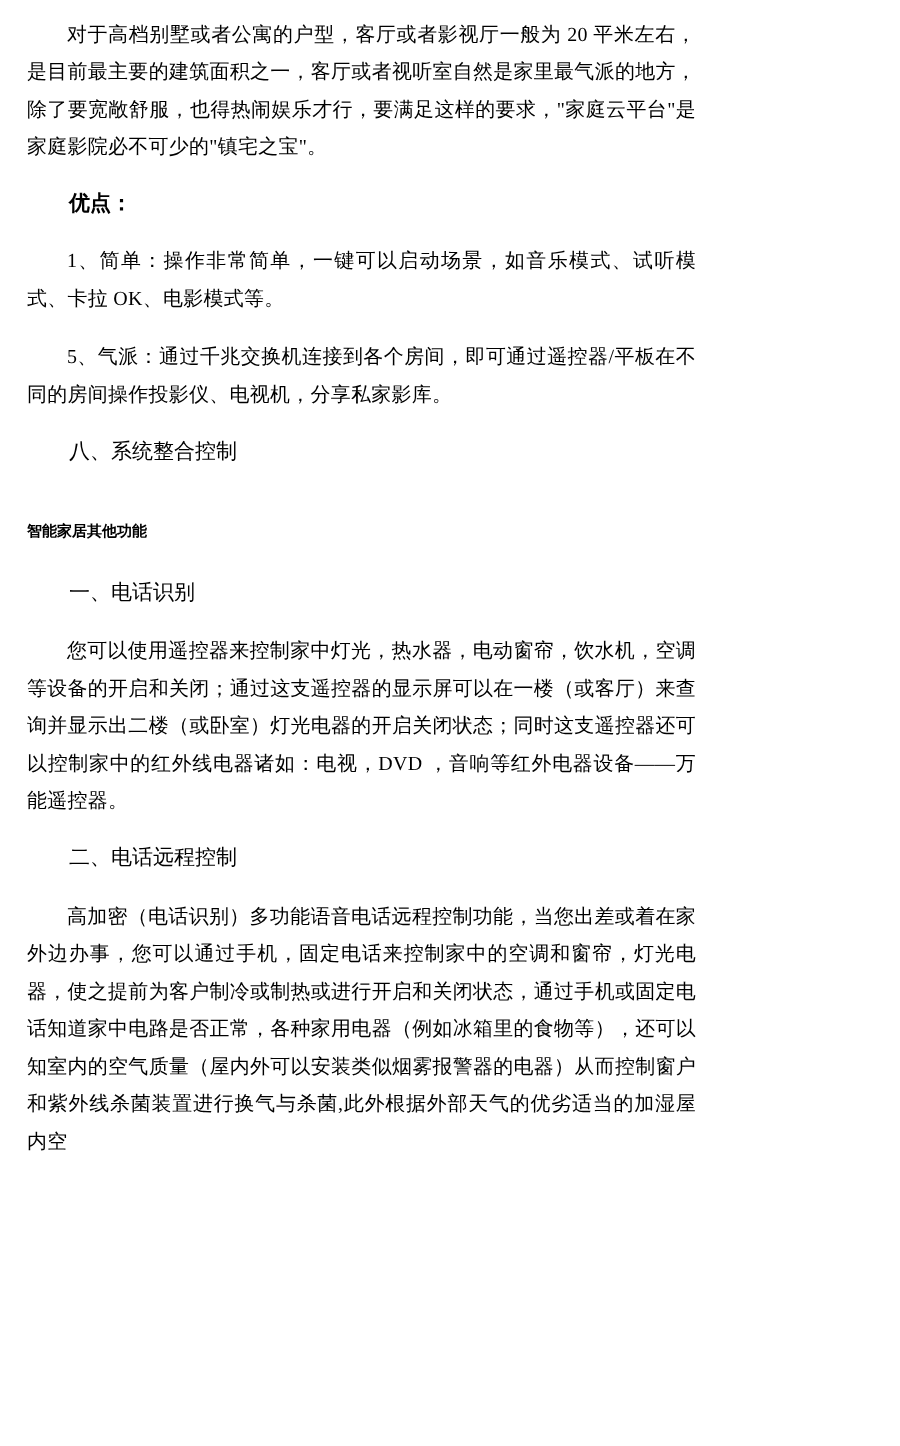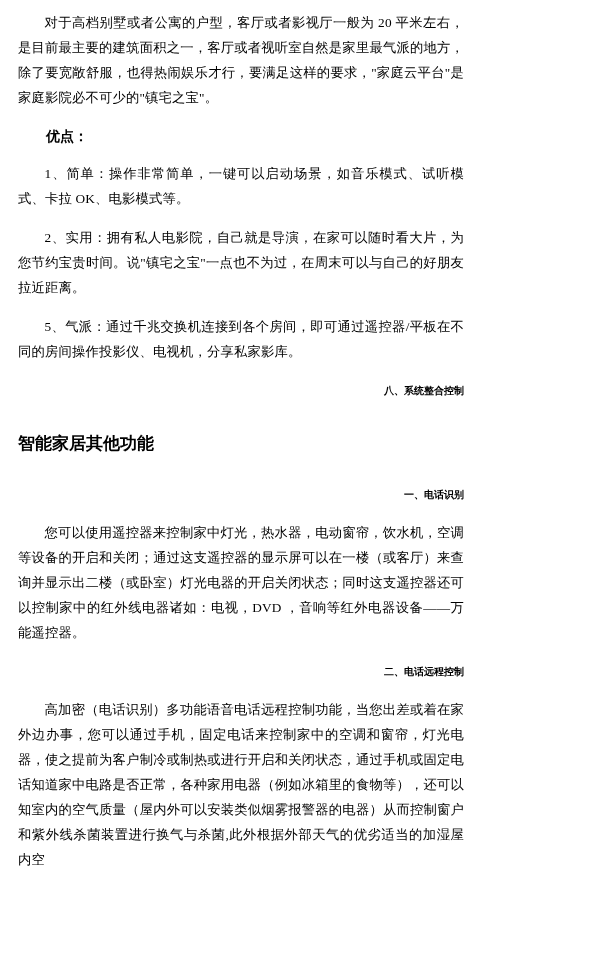--- a/index.html
+++ b/index.html
@@ -33,53 +33,51 @@
     text-indent: 2em;
   }
   .heading-sub {
     font-size: 14px;
     font-weight: bold;
     line-height: 25px;
     margin: 0 0 12px 0;
     text-indent: 2em;
   }
   .heading-section {
-    font-size: 10px;
-    font-weight: bold;
+    font-size: 14px;
+    font-weight: normal;
     line-height: 25px;
     margin: 0 0 13px 0;
     text-indent: 2em;
-    text-align: right;
   }
   .heading-big {
-    font-size: 17px;
+    font-size: 10px;
     font-weight: bold;
     line-height: 28px;
-    margin: 0 0 24px 0;
+    margin: 0 0 14px 0;
     text-indent: 0;
   }
   .spacer-lg {
     height: 14px;
   }
   .clip-last {
     margin-bottom: 18px;
   }
 </style>
 </head>
 <body>
 
 <div class="page">
 
   <p class="para indent">对于高档别墅或者公寓的户型，客厅或者影视厅一般为 20 平米左右，是目前最主要的建筑面积之一，客厅或者视听室自然是家里最气派的地方，除了要宽敞舒服，也得热闹娱乐才行，要满足这样的要求，"家庭云平台"是家庭影院必不可少的"镇宅之宝"。</p>
 
   <p class="heading-sub">优点：</p>
 
   <p class="para indent">1、简单：操作非常简单，一键可以启动场景，如音乐模式、试听模式、卡拉 OK、电影模式等。</p>
 
-  <p class="para indent">2、实用：拥有私人电影院，自己就是导演，在家可以随时看大片，为您节约宝贵时间。说"镇宅之宝"一点也不为过，在周末可以与自己的好朋友拉近距离。</p>
 
   <p class="para indent">5、气派：通过千兆交换机连接到各个房间，即可通过遥控器/平板在不同的房间操作投影仪、电视机，分享私家影库。</p>
 
 
   <p class="heading-section">八、系统整合控制</p>
 
 
   <div class="spacer-lg"></div>
 
   <p class="heading-big">智能家居其他功能</p>

